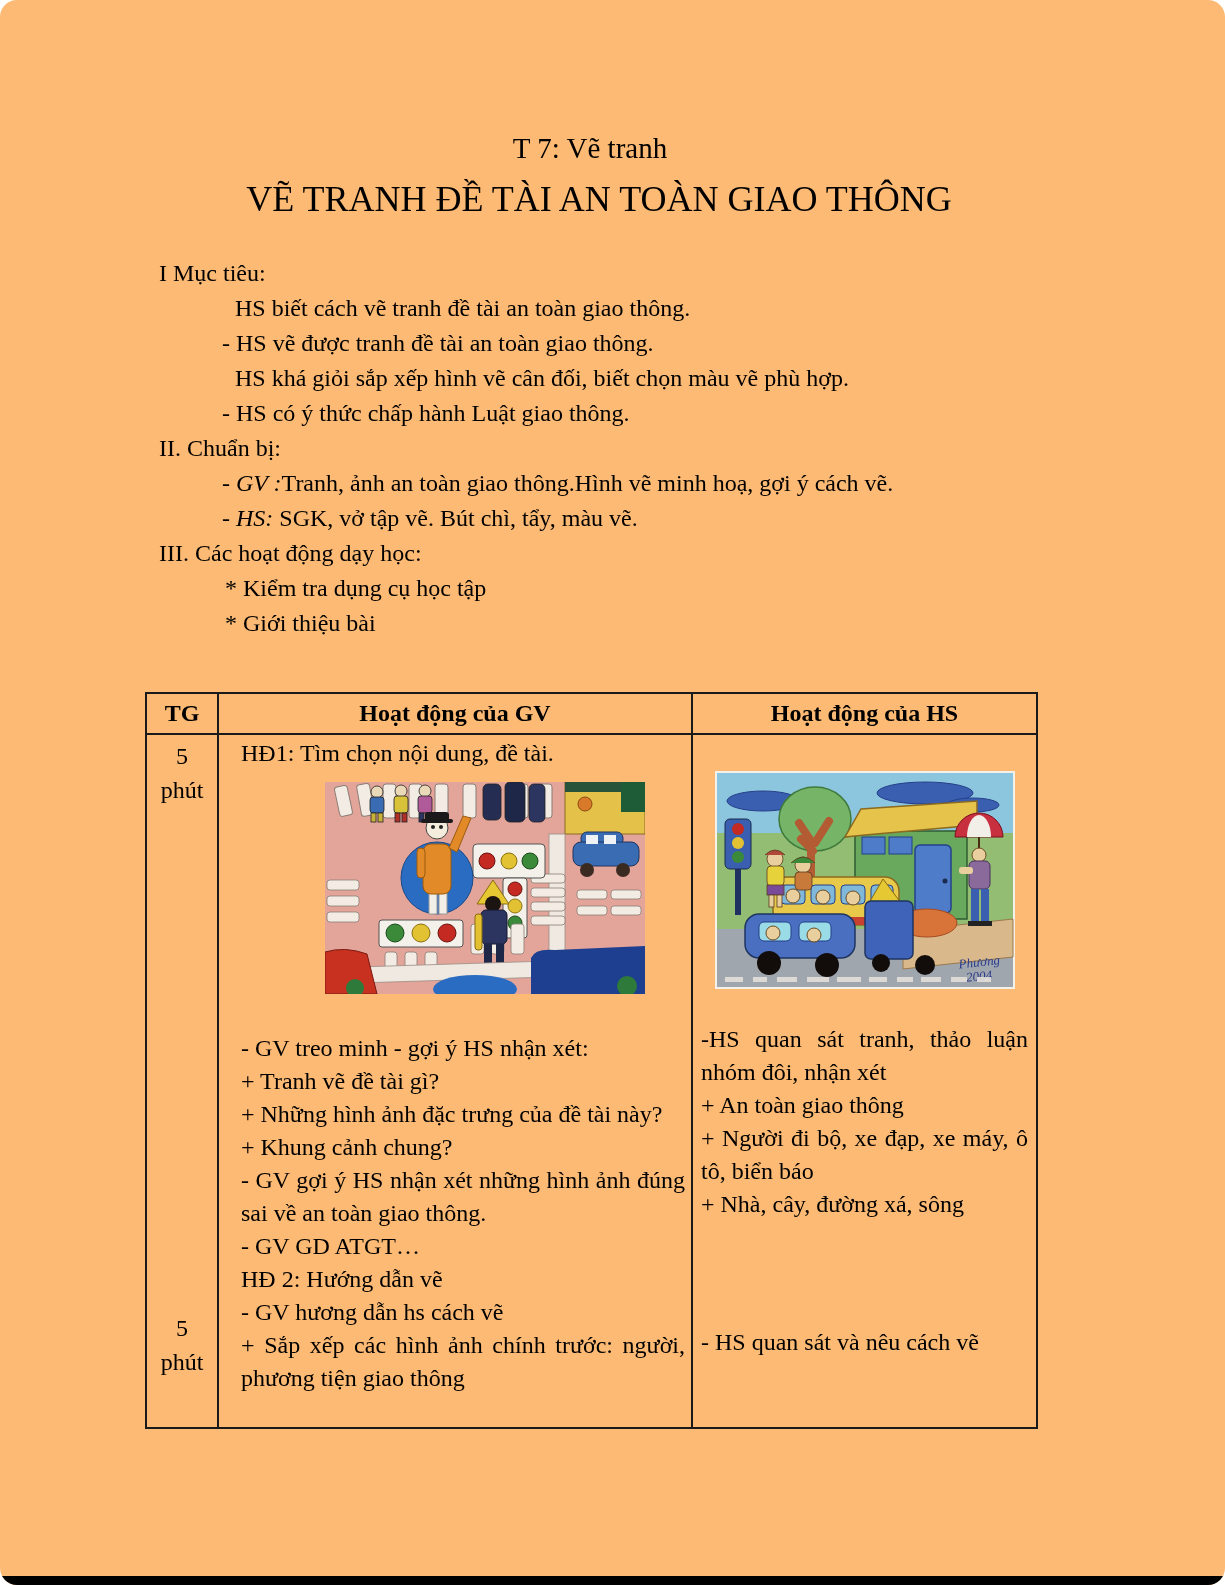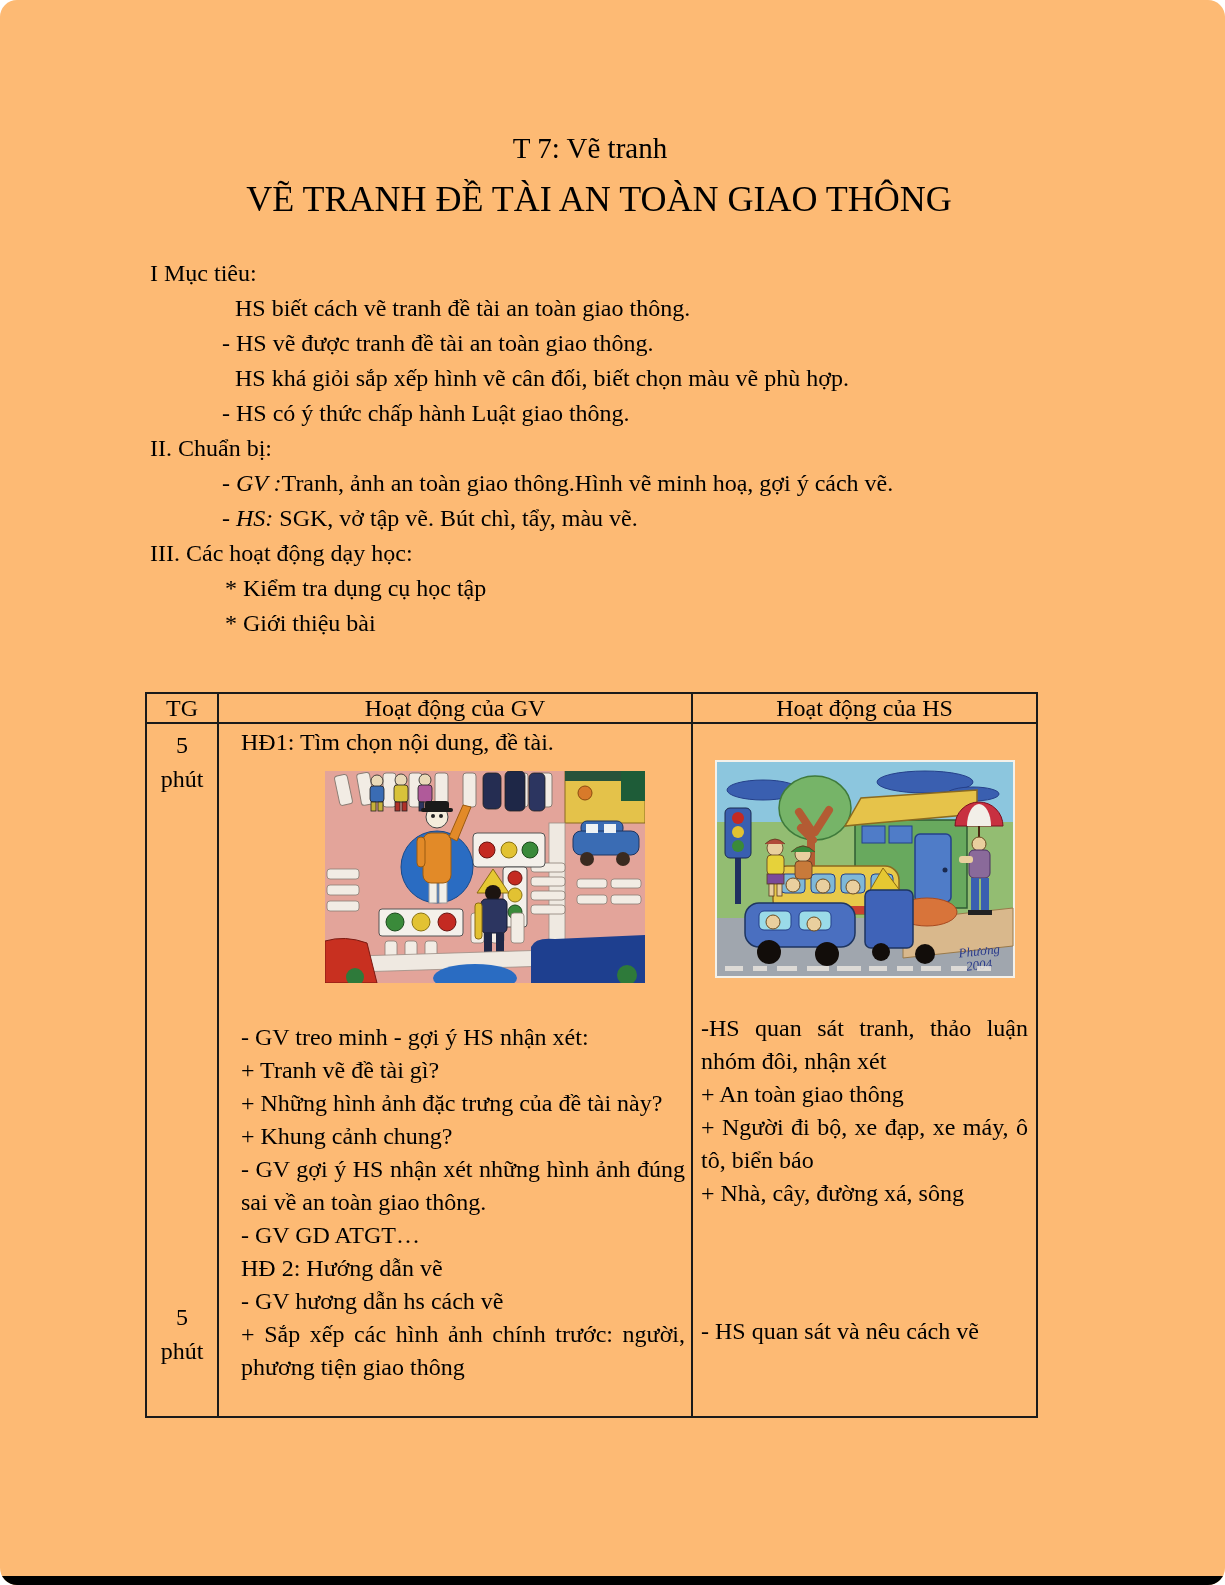--- a/index.html
+++ b/index.html
@@ -3,36 +3,36 @@
 <meta charset="utf-8">
 <style>
   html,body{margin:0;padding:0;background:#fff;}
   .page{
     position:relative;width:1225px;height:1585px;background:#fdba74;
     font-family:"Liberation Serif", serif;color:#000;overflow:hidden;border-radius:17px;
   }
   .title1{position:absolute;top:132px;left:0;width:1180px;text-align:center;font-size:29px;}
   .title2{position:absolute;top:178px;left:0;width:1180px;text-align:center;font-size:36px;margin-left:9px;}
   .sections{position:absolute;left:150px;top:256px;width:900px;font-size:24px;line-height:35px;}
-  .ind0{margin-left:0;}
+  .ind0{margin-left:9px;}
   .ind1{margin-left:72px;}
   .ind2{margin-left:85px;}
   .indstar{margin-left:75px;}
   .it{font-style:italic;margin-top:36px;}
   
   .tbl{
     position:absolute;left:145px;top:692px;width:889px;
     display:grid;grid-template-columns:72px 474px 343px;
     border:2px solid #1a1a1a;font-size:24px;
   }
   .cell{border-right:2px solid #1a1a1a;box-sizing:border-box;}
   .cell:nth-child(3n){border-right:none;}
   .hcell{
-    height:30px;display:flex;align-items:center;justify-content:center;
-    font-weight:normal;border-bottom:2px solid #1a1a1a;text-align:right;
+    height:41px;display:flex;align-items:center;justify-content:center;
+    font-weight:bold;border-bottom:2px solid #1a1a1a;text-align:right;
   }
   .bcell{height:692px;position:relative;line-height:33px;}
   .tg-time{position:absolute;left:0;width:100%;text-align:center;line-height:34px;}
   .gv-body{padding:2px 6px 0 22px;}
   .hs-body{padding:0 8px;}
   .img1wrap{margin:12px 0 0 84px;width:320px;height:212px;}
   .img2wrap{margin:36px auto 0 auto;width:300px;height:218px;}
   .gvtext{margin-top:38px;}
   .hstext{margin-top:34px;}
   .jst{text-align:justify;}

